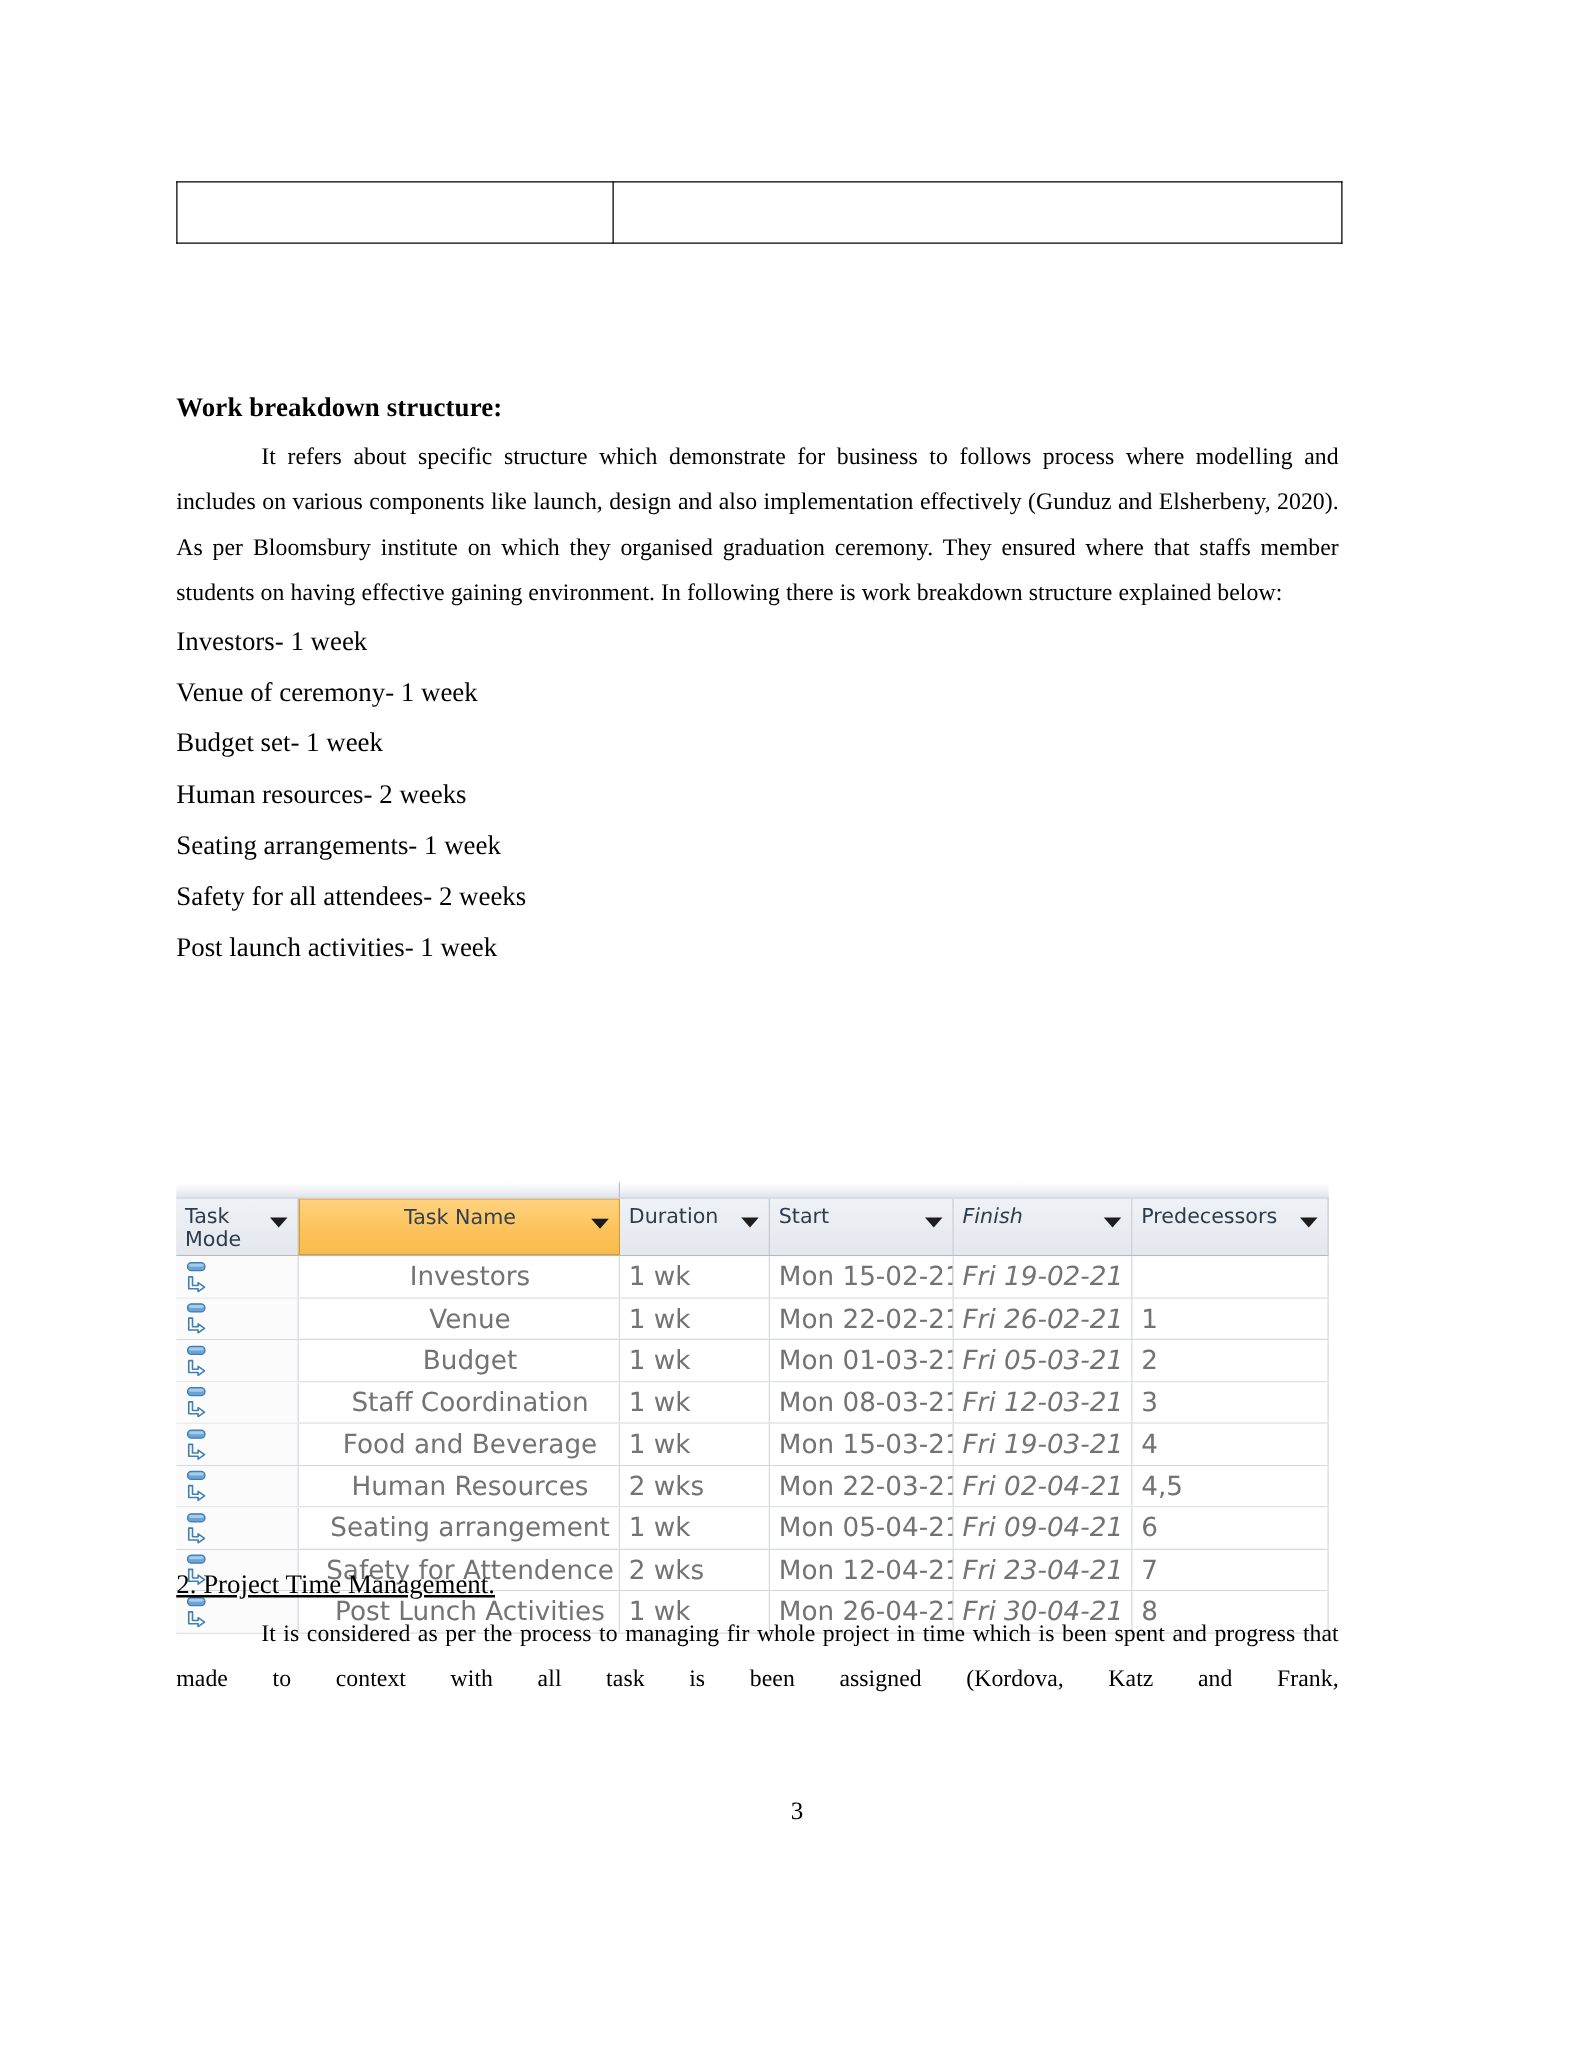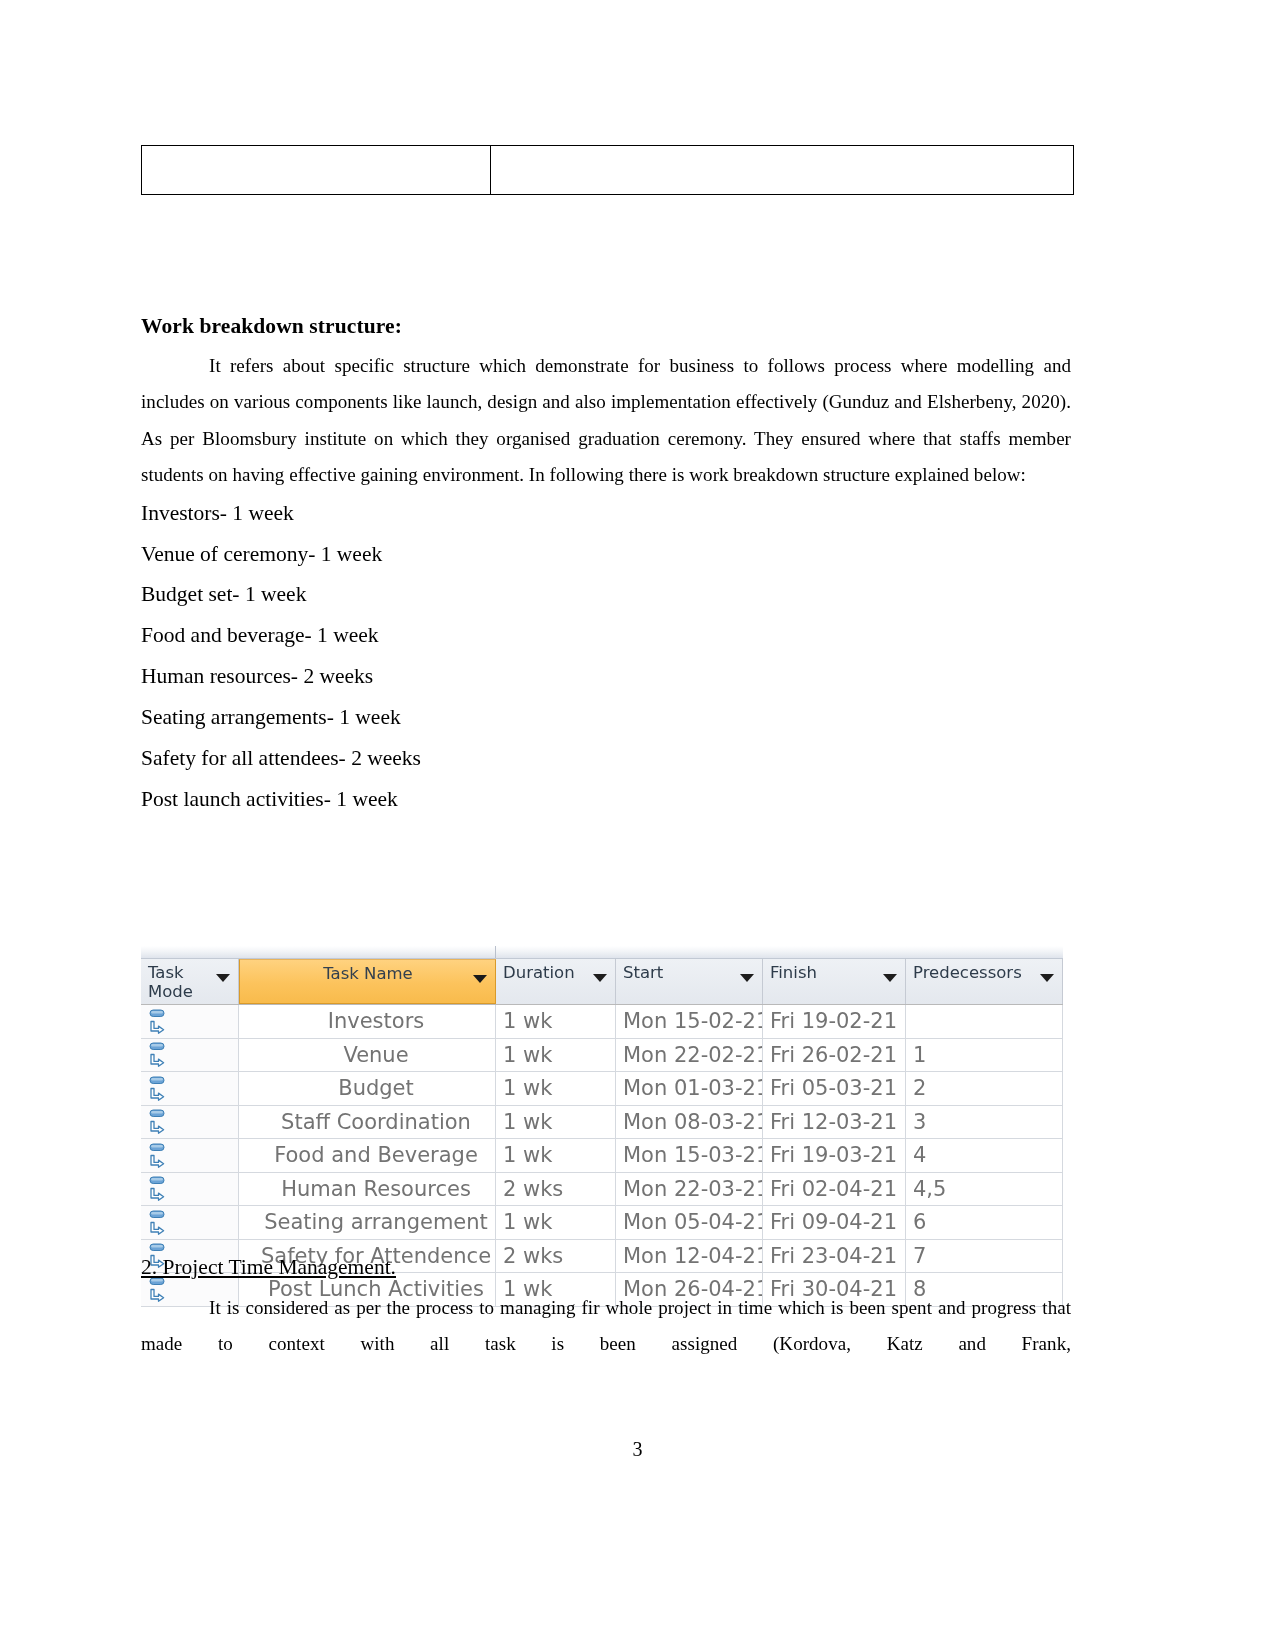--- a/index.html
+++ b/index.html
@@ -140,21 +140,21 @@
     border-right: 7px solid transparent;
     border-top: 8px solid #1d1d1d;
   }
   .msp-hcell.taskname .arrow-down { border-top-color: #1a1a1a; }
 
   
   .w-mode  { width: 98px; }
   .w-name  { width: 257px; justify-content: center; }
   .w-dur   { width: 120px; }
   .w-start { width: 147px; }
-  .w-fin   { width: 143px; }
+  .w-fin   { width: 143px; font-style: italic; }
   .w-pred  { width: 157px; border-right: 1px solid #c5cad3; }
 
   .msp-row {
     display: flex;
     height: 32.5px;
     border-bottom: 1px solid #d5d9df;
     background: #ffffff;
   }
   .msp-cell {
     box-sizing: border-box;
@@ -220,21 +220,20 @@
   </tbody>
     </table>
 
   <div class="content">
     <h2 class="section-heading">Work breakdown structure:</h2>
     <p class="para">It refers about specific structure which demonstrate for business to follows process where modelling and includes on various components like launch, design and also implementation effectively (Gunduz and Elsherbeny, 2020). As per Bloomsbury institute on which they organised graduation ceremony. They ensured where that staffs member students on having effective gaining environment. In following there is work breakdown structure explained below:</p>
     <ul class="wbs-list" id="wbs-list">
         <li>Investors- 1 week</li>
         <li>Venue of ceremony- 1 week</li>
         <li>Budget set- 1 week</li>
-        <li>Food and beverage- 1 week</li>
         <li>Human resources- 2 weeks</li>
         <li>Seating arrangements- 1 week</li>
         <li>Safety for all attendees- 2 weeks</li>
         <li>Post launch activities- 1 week</li>
       </ul>
   </div>
 
   <div class="mspgrid">
     <div class="msp-topstrip">
       <div class="splitnotch"></div>

